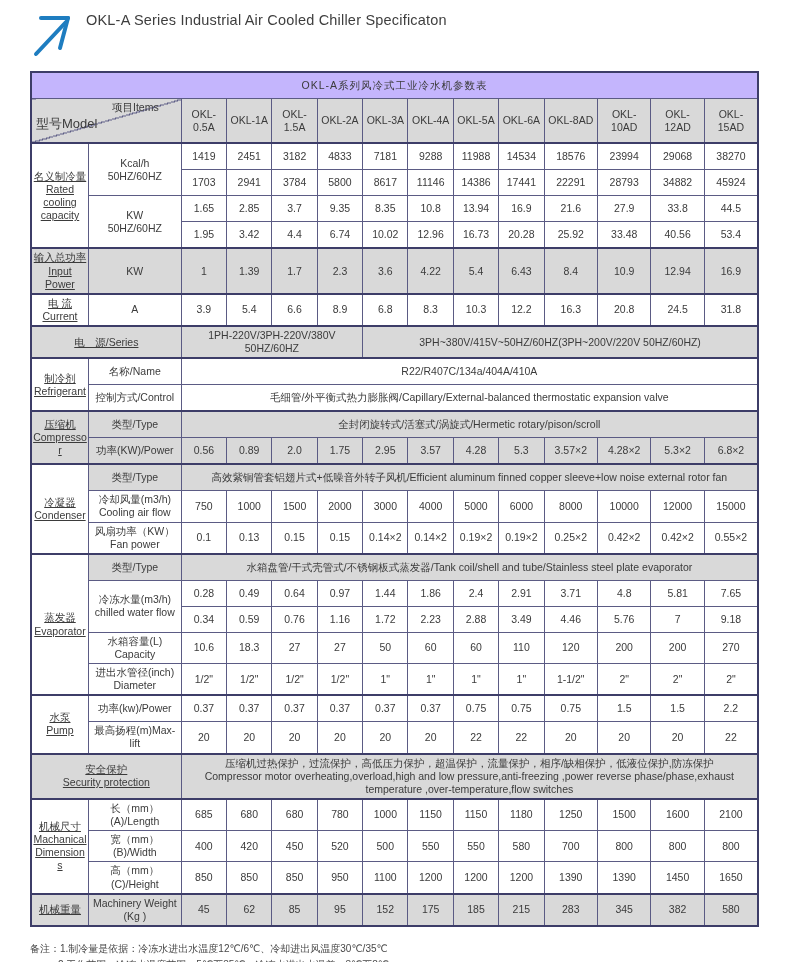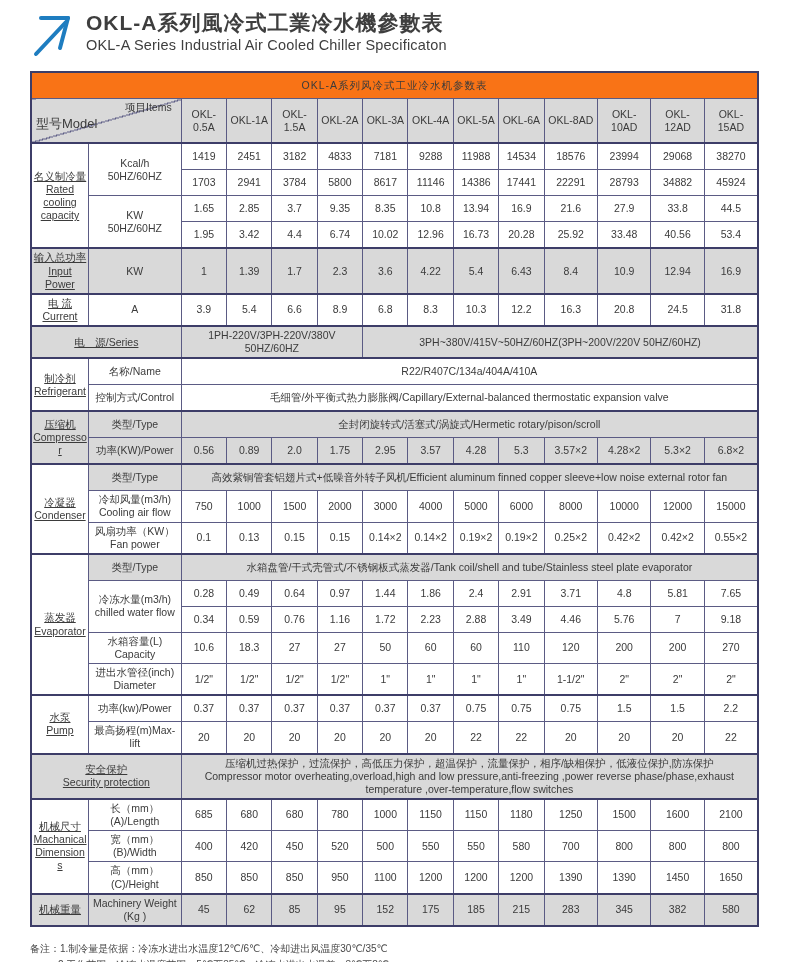--- a/index.html
+++ b/index.html
@@ -9,32 +9,32 @@
   
   .brand{display:flex;align-items:flex-start;gap:12px;margin-top:2px;}
   .logo{width:44px;height:52px;flex:0 0 auto;}
   .titles{flex:1;}
   .main-title{font-size:21px;font-weight:700;letter-spacing:1px;color:#3e3e3e;line-height:1.2;margin:0;}
   .sub-title{font-size:14.5px;font-weight:400;color:#3e3e3e;margin:2px 0 0 0;letter-spacing:0.2px;}
 
   
   table.spec{border-collapse:collapse;table-layout:fixed;width:729px;margin-top:9px;border:2px solid #3d3d68;}
   table.spec td{border:1px solid #5b5b84;font-size:10.5px;line-height:1.25;text-align:center;vertical-align:middle;padding:2px 1px;white-space:pre-line;height:21px;color:#3b3b3b;word-wrap:break-word;}
-  td.titlebar{background:#f97316;color:#ffffff;font-size:16.5px;letter-spacing:1px;height:28px;border:1px solid #3d3d68;}
+  td.titlebar{background:#c4b5fd;color:#ffffff;font-size:16.5px;letter-spacing:1px;height:28px;border:1px solid #3d3d68;}
   .g{background:#d9d9d9;}
   .w{background:#ffffff;}
   tr.sec td{border-top-width:2px;border-top-color:#3d3d68;}
   td.lab{font-size:10.5px;text-decoration:underline;}
   td.sub{font-size:10.5px;}
   td.val{font-size:10.5px;}
   td.desc{font-size:10.5px;}
   td.descL{text-align:left;padding:3px 6px;font-size:10.5px;line-height:1.45;}
   td.corner{position:relative;height:26px;padding:0;
     background-image:linear-gradient(to bottom right,rgba(0,0,0,0) 49.4%,#5b5b84 49.4%,#5b5b84 50.8%,rgba(0,0,0,0) 50.8%);}
-  td.corner .c-top{position:absolute;top:2px;right:9px;font-size:10.5px;}
+  td.corner .c-top{position:absolute;top:2px;right:22px;font-size:10.5px;}
   td.corner .c-bot{position:absolute;bottom:10px;left:4px;font-size:13px;}
 
   
   .notes{margin-top:14px;font-size:10px;color:#474747;line-height:1.6;}
   .nline{white-space:nowrap;}
   .in0{padding-left:0;}
   .in1{padding-left:28px;}
   .notes .cn{margin-bottom:2px;}
 </style>
 </head>
@@ -42,21 +42,20 @@
 
 <div class="page">
 
   <div class="brand">
     <svg class="logo" viewBox="0 0 44 52">
       <line x1="6" y1="44" x2="36" y2="12" stroke="#1e7dc0" stroke-width="4" stroke-linecap="round"></line>
       <line x1="11" y1="8" x2="38" y2="8" stroke="#1e7dc0" stroke-width="4" stroke-linecap="round"></line>
       <line x1="38" y1="8" x2="30" y2="38" stroke="#1e7dc0" stroke-width="4" stroke-linecap="round"></line>
     </svg>
     <div class="titles">
-      <h1 class="main-title">OKL-A系列風冷式工業冷水機參數表</h1>
       <div class="sub-title">OKL-A Series Industrial Air Cooled Chiller Specificaton</div>
     </div>
   </div>
 
   <table class="spec">
     <colgroup>
       <col style="width:57px">
         <col style="width:92px">
       <col style="width:45px">
         <col style="width:45px">

